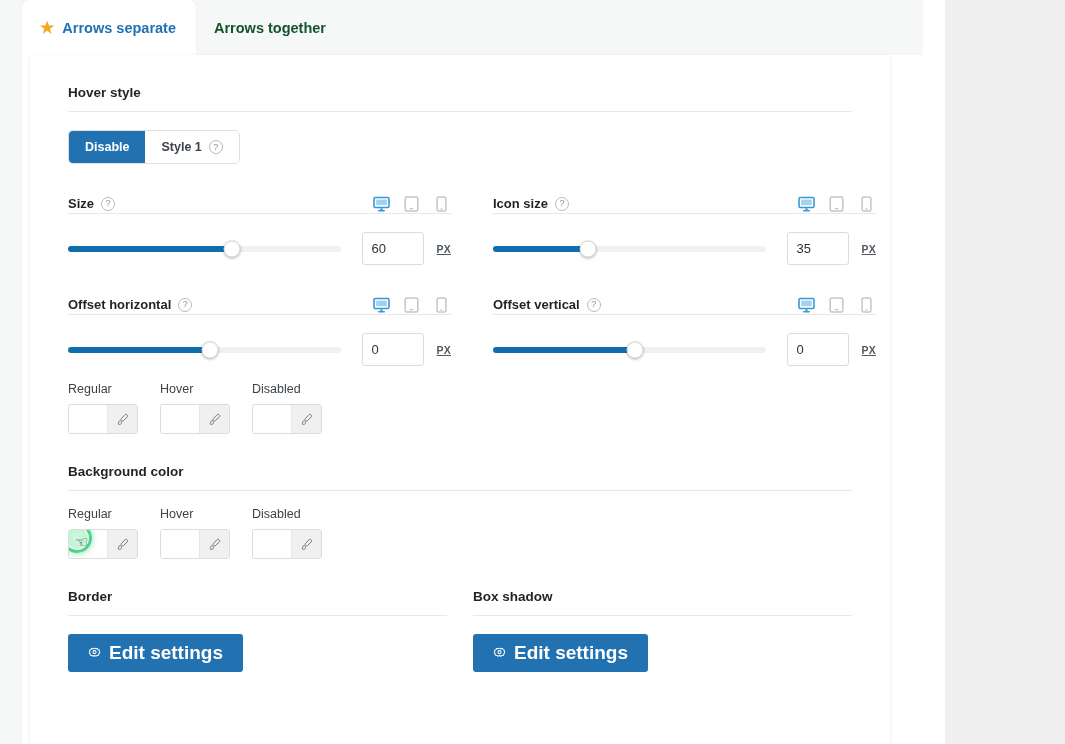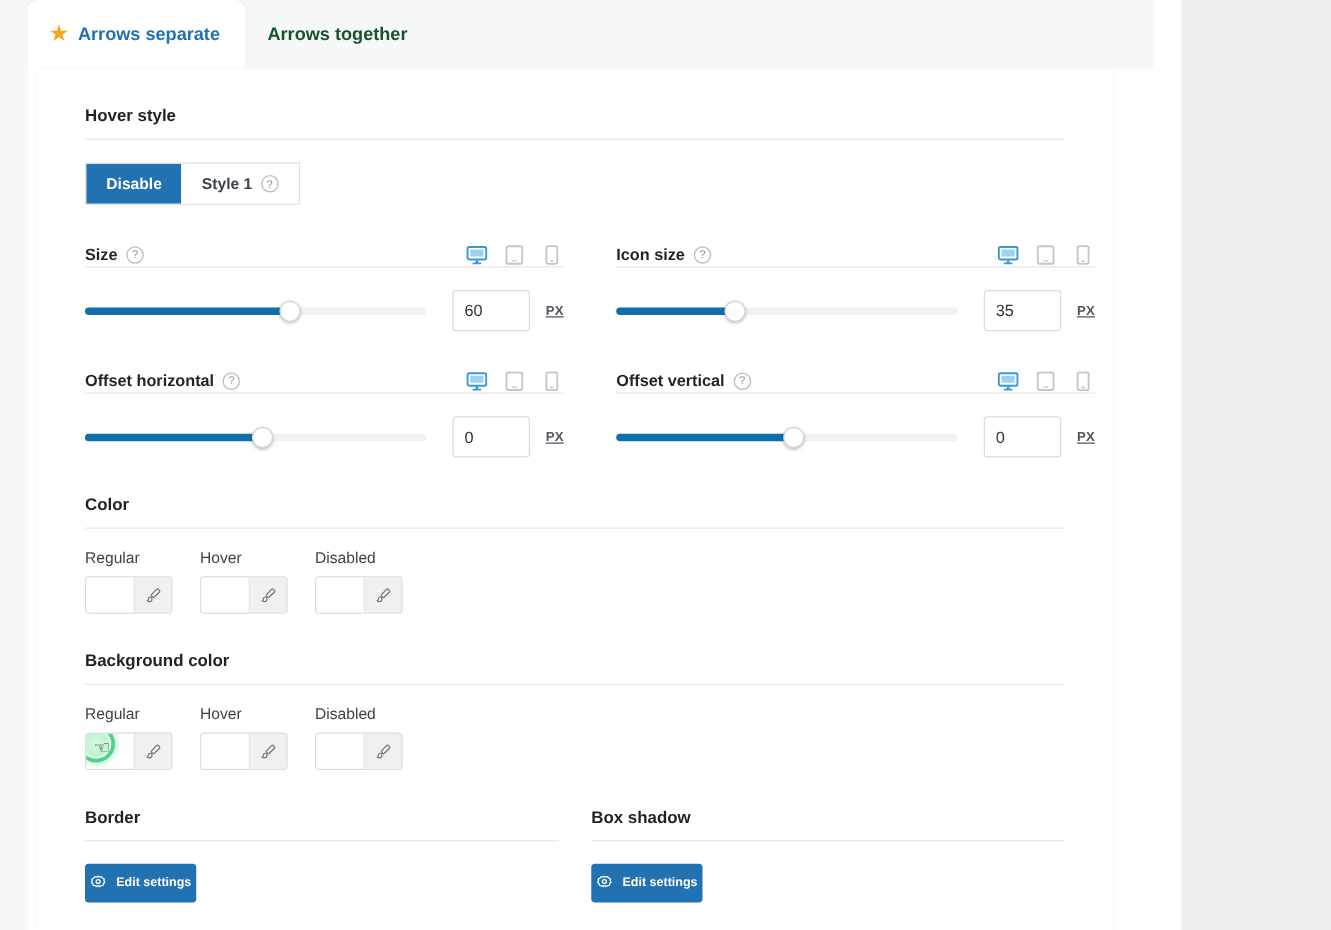--- a/index.html
+++ b/index.html
@@ -58,21 +58,21 @@
   .sec-head {
     font-size: 13.5px; font-weight: 700; color: #1d2327;
     padding-top: 30px; padding-bottom: 11px;
     border-bottom: 1px solid #e8e8e8;
   }
   .sec-head.nb { border-bottom: none; }
 
   
   .btn-group {
     display: inline-flex; margin-top: 18px;
-    border: 1px solid #e0e0e0; border-radius: 0; overflow: hidden;
+    border: 1px solid #e0e0e0; border-radius: 5px; overflow: hidden;
     background: #fff;
   }
   .btn-group .gbtn {
     height: 32px; padding: 0 16px;
     display: flex; align-items: center; gap: 7px;
     font-size: 12.5px; font-weight: 700; color: #3c434a;
     background: #fff; cursor: pointer; border: none;
     font-family: inherit;
   }
   .btn-group .gbtn.sel { background: #2271b1; color: #ffffff; }
@@ -151,23 +151,23 @@
   }
   .cursor-hand {
     position: absolute; left: 6px; top: 4px; font-size: 15px; color: #2f3b45;
     pointer-events: none; line-height: 1;
   }
 
   
   .btm-grid { display: flex; gap: 26px; }
   .edit-btn {
     display: inline-flex; align-items: center; gap: 8px;
-    height: 31px; padding: 0 4px; margin-top: 18px;
+    height: 38px; padding: 0 20px; margin-top: 18px;
     background: #2271b1; color: #ffffff; border: none; border-radius: 3px;
-    font-size: 10px; font-weight: 700; cursor: pointer; font-family: inherit;
+    font-size: 19px; font-weight: 700; cursor: pointer; font-family: inherit;
   }
   .edit-btn svg { display: block; }
 </style>
 </head>
 <body>
 
 <div class="screen">
 
   <div class="left-gutter"></div>
   <div class="tabstrip-bg"></div>
@@ -365,21 +365,20 @@
                 <div class="thumb" style="left:52%;"></div>
               </div>
             </div>
             <input class="numbox" style="margin-left: 21px;" value="0">
             <span class="unit" style="margin-left:13px;">PX</span>
           </div>
         </div>
       </div>
 
       
-      <div class="sec-head">Color</div>
       <div class="color-row">
         <div class="color-item">
           <div class="color-cap">Regular</div>
           <div class="swatch-wrap">
             <div class="swatch"></div>
             <div class="brush">
               <svg width="13" height="13" viewBox="0 0 14 14">
                   <path d="M11.6 1.6c-.5-.5-1.2-.4-1.7.1L5.6 6.2c-.3.3-.3.6-.1.9l1.4 1.4c.3.2.6.2.9-.1l4.5-4.3c.5-.5.6-1.2.1-1.7z" fill="none" stroke="#6b7177" stroke-width="1"></path>
                   <path d="M4.6 8.2c-.9 0-1.7.8-1.7 1.7 0 .6-.3 1.2-.9 1.5.6.6 1.4.9 2.2.8 1-.1 1.8-1 1.8-2 0-1.1-.6-2-1.4-2z" fill="none" stroke="#6b7177" stroke-width="1"></path>
                 </svg>

